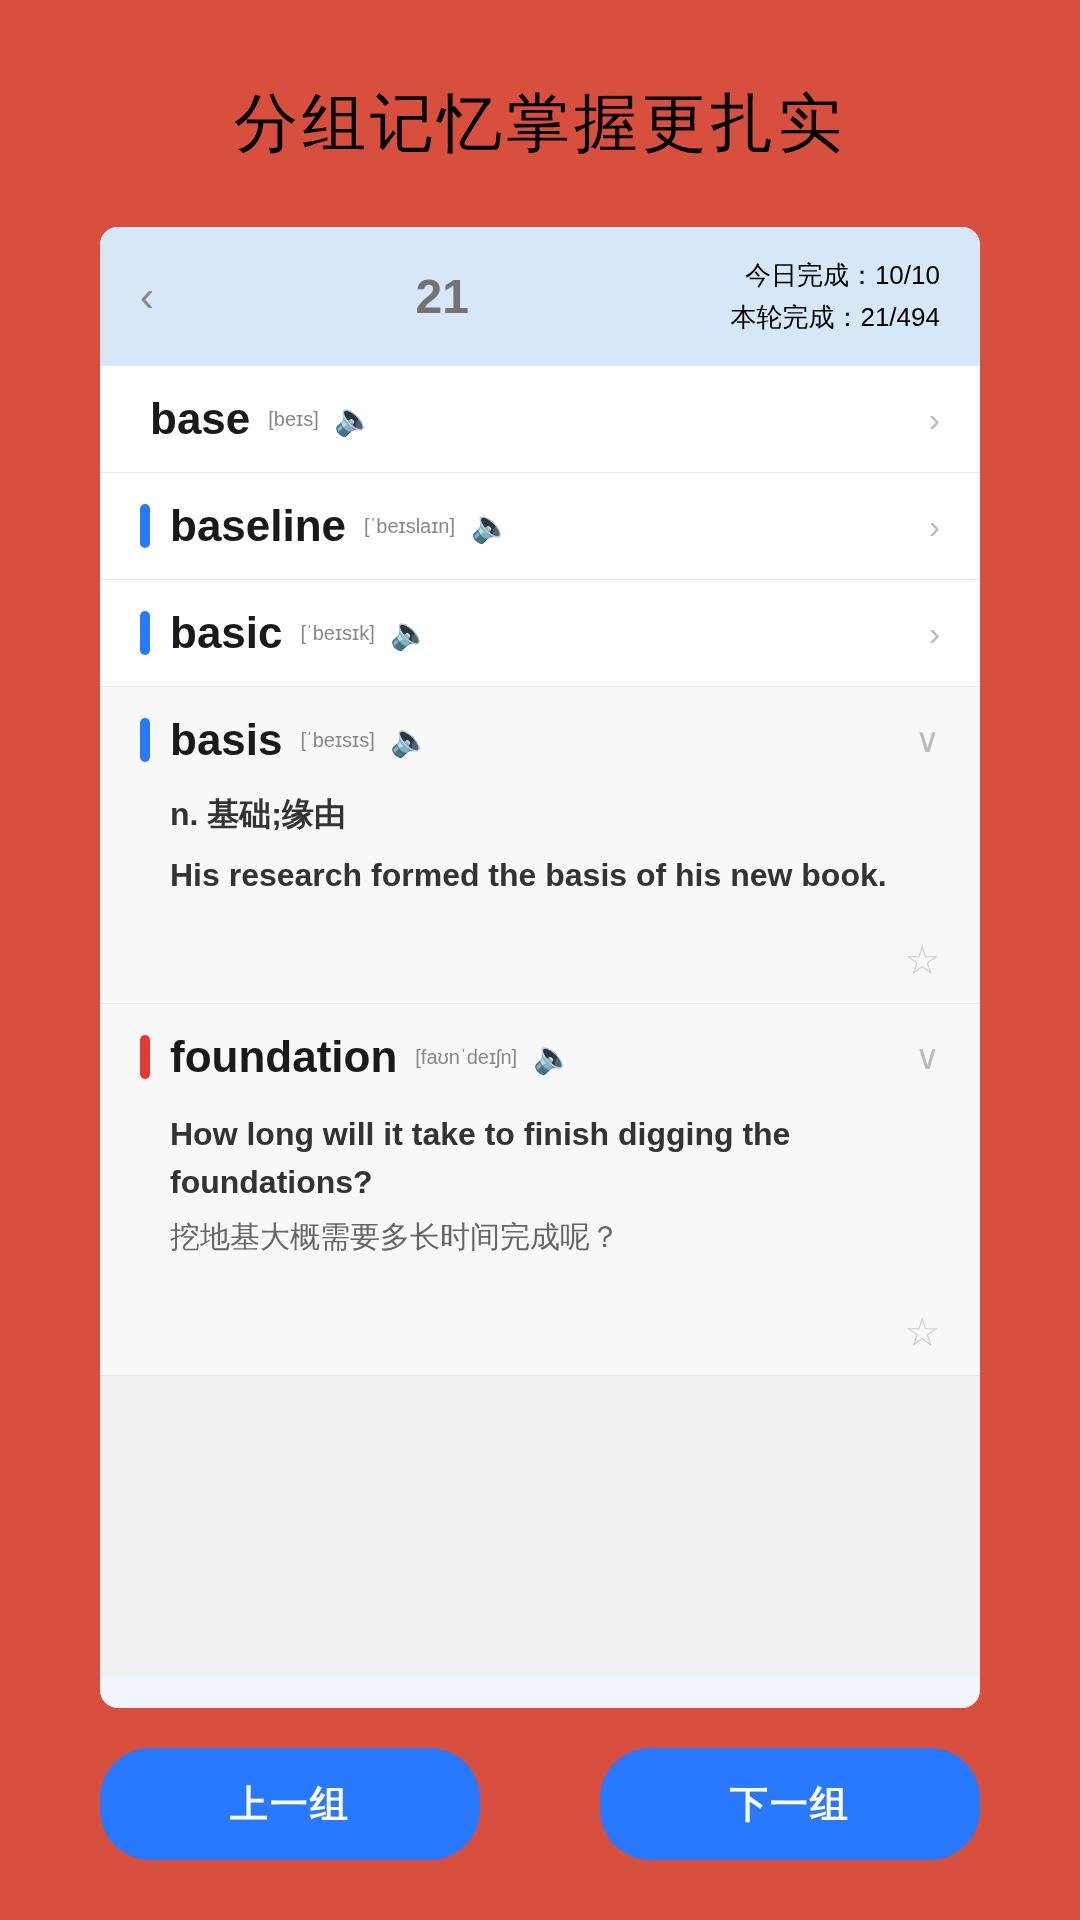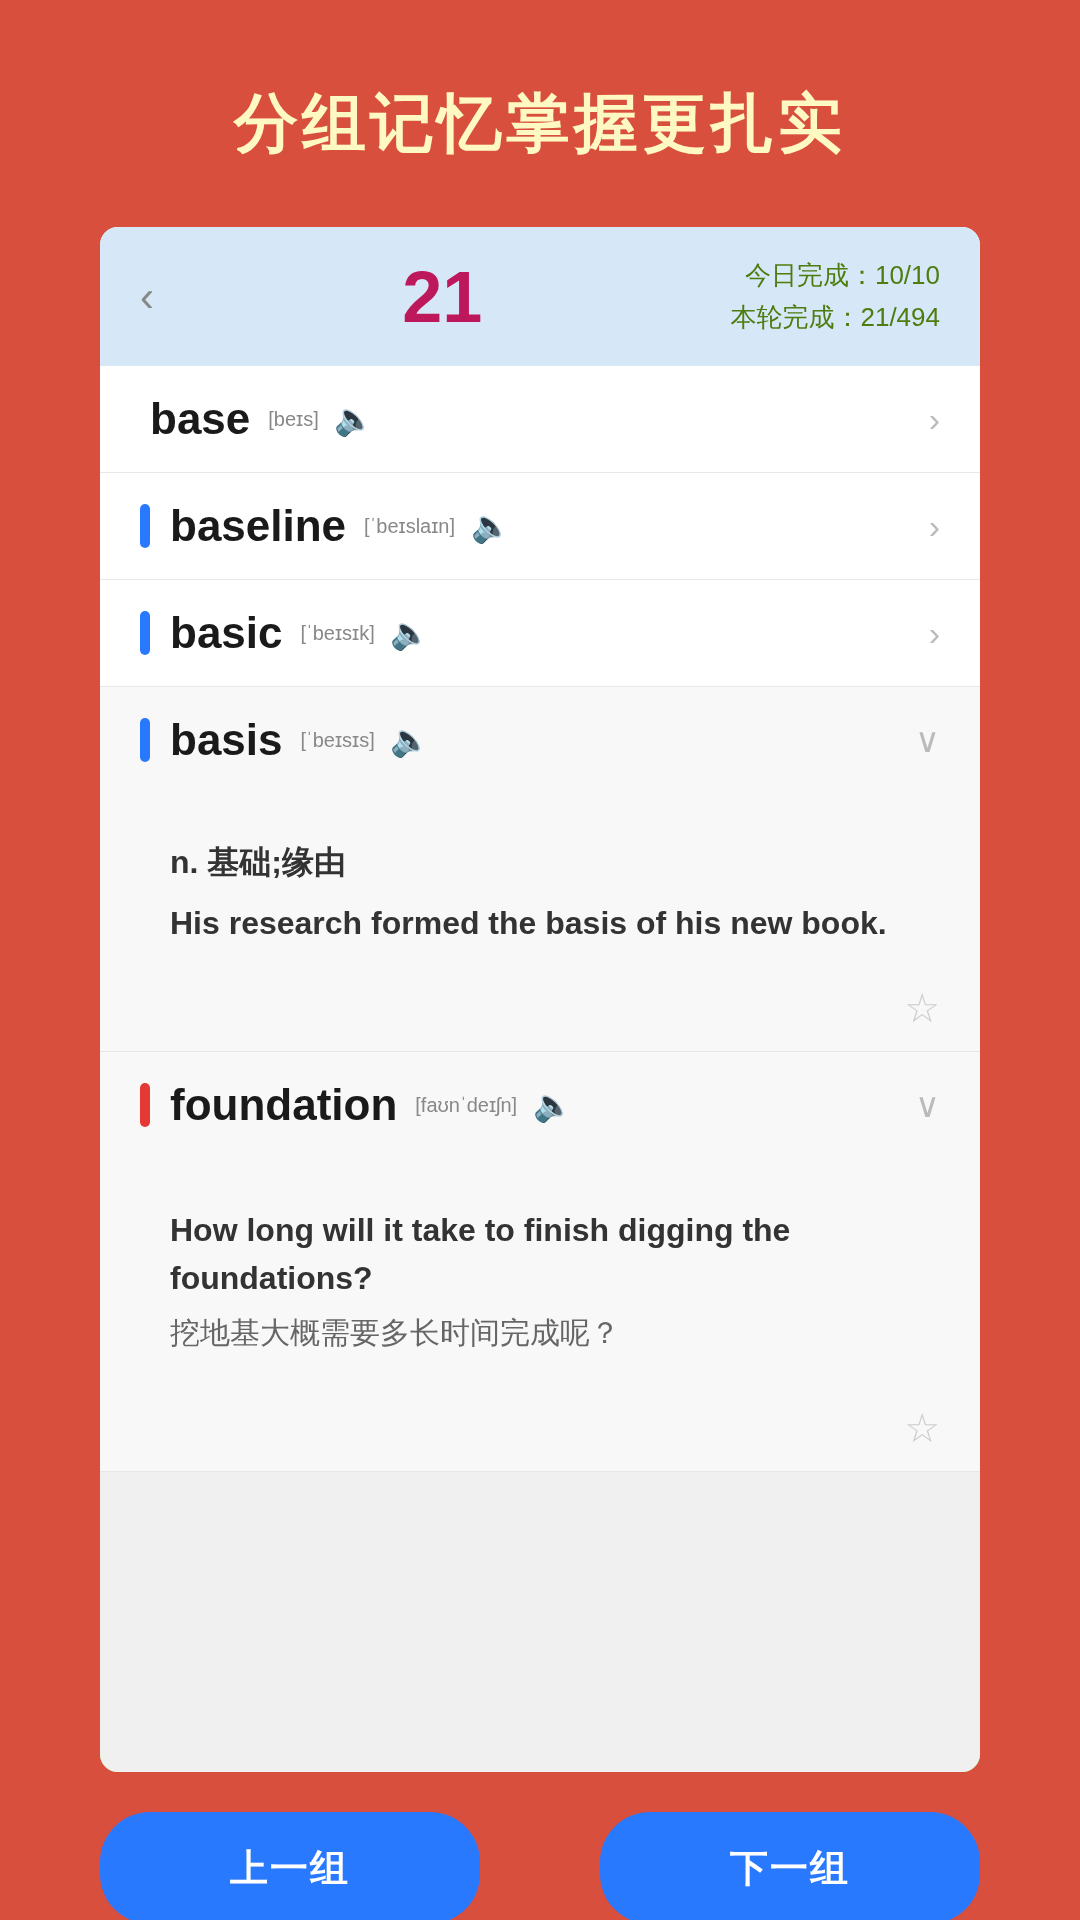--- a/index.html
+++ b/index.html
@@ -9,23 +9,23 @@
       width: 1080px;
       min-height: 1920px;
       background-color: #d94f3d;
       font-family: -apple-system, "PingFang SC", "Helvetica Neue", sans-serif;
       display: flex;
       flex-direction: column;
       align-items: center;
     }
 
     .page-title {
-      color: #fef9c3;
+      color: #000000;
       font-size: 64px;
-      font-weight: 700;
+      font-weight: 400;
       margin-top: 80px;
       margin-bottom: 60px;
       letter-spacing: 4px;
     }
 
     .card-container {
       width: 880px;
       background: #f0f5fb;
       border-radius: 18px;
       overflow: hidden;
@@ -41,29 +41,29 @@
     }
 
     .back-arrow {
       font-size: 42px;
       color: #888;
       cursor: pointer;
       line-height: 1;
     }
 
     .card-number {
-      font-size: 72px;
+      font-size: 48px;
       font-weight: 700;
-      color: #be185d;
+      color: #737373;
     }
 
     .progress-info {
       text-align: right;
       font-size: 26px;
-      color: #4d7c0f;
+      color: #000000;
       line-height: 1.6;
     }
 
     .word-list {
       background: #84cc16;
     }
 
     .word-item {
       border-bottom: 1px solid #e8e8e8;
       background: white;
@@ -112,21 +112,20 @@
     }
 
     .chevron-icon {
       font-size: 34px;
       color: #bbb;
       flex-shrink: 0;
     }
 
     .word-definition {
       padding: 0 40px 30px 70px;
-      margin-top: 48px;
     }
 
     .definition-pos {
       font-size: 32px;
       font-weight: 600;
       color: #333;
       margin-bottom: 14px;
     }
 
     .definition-example-en {

